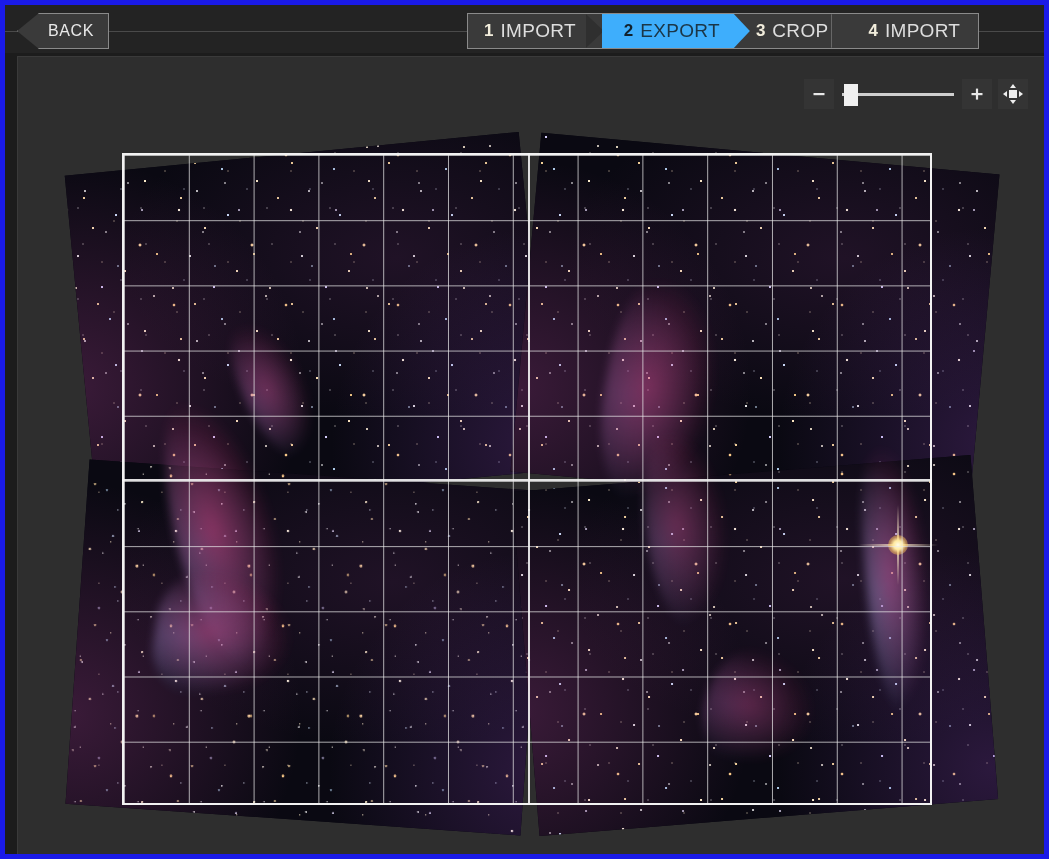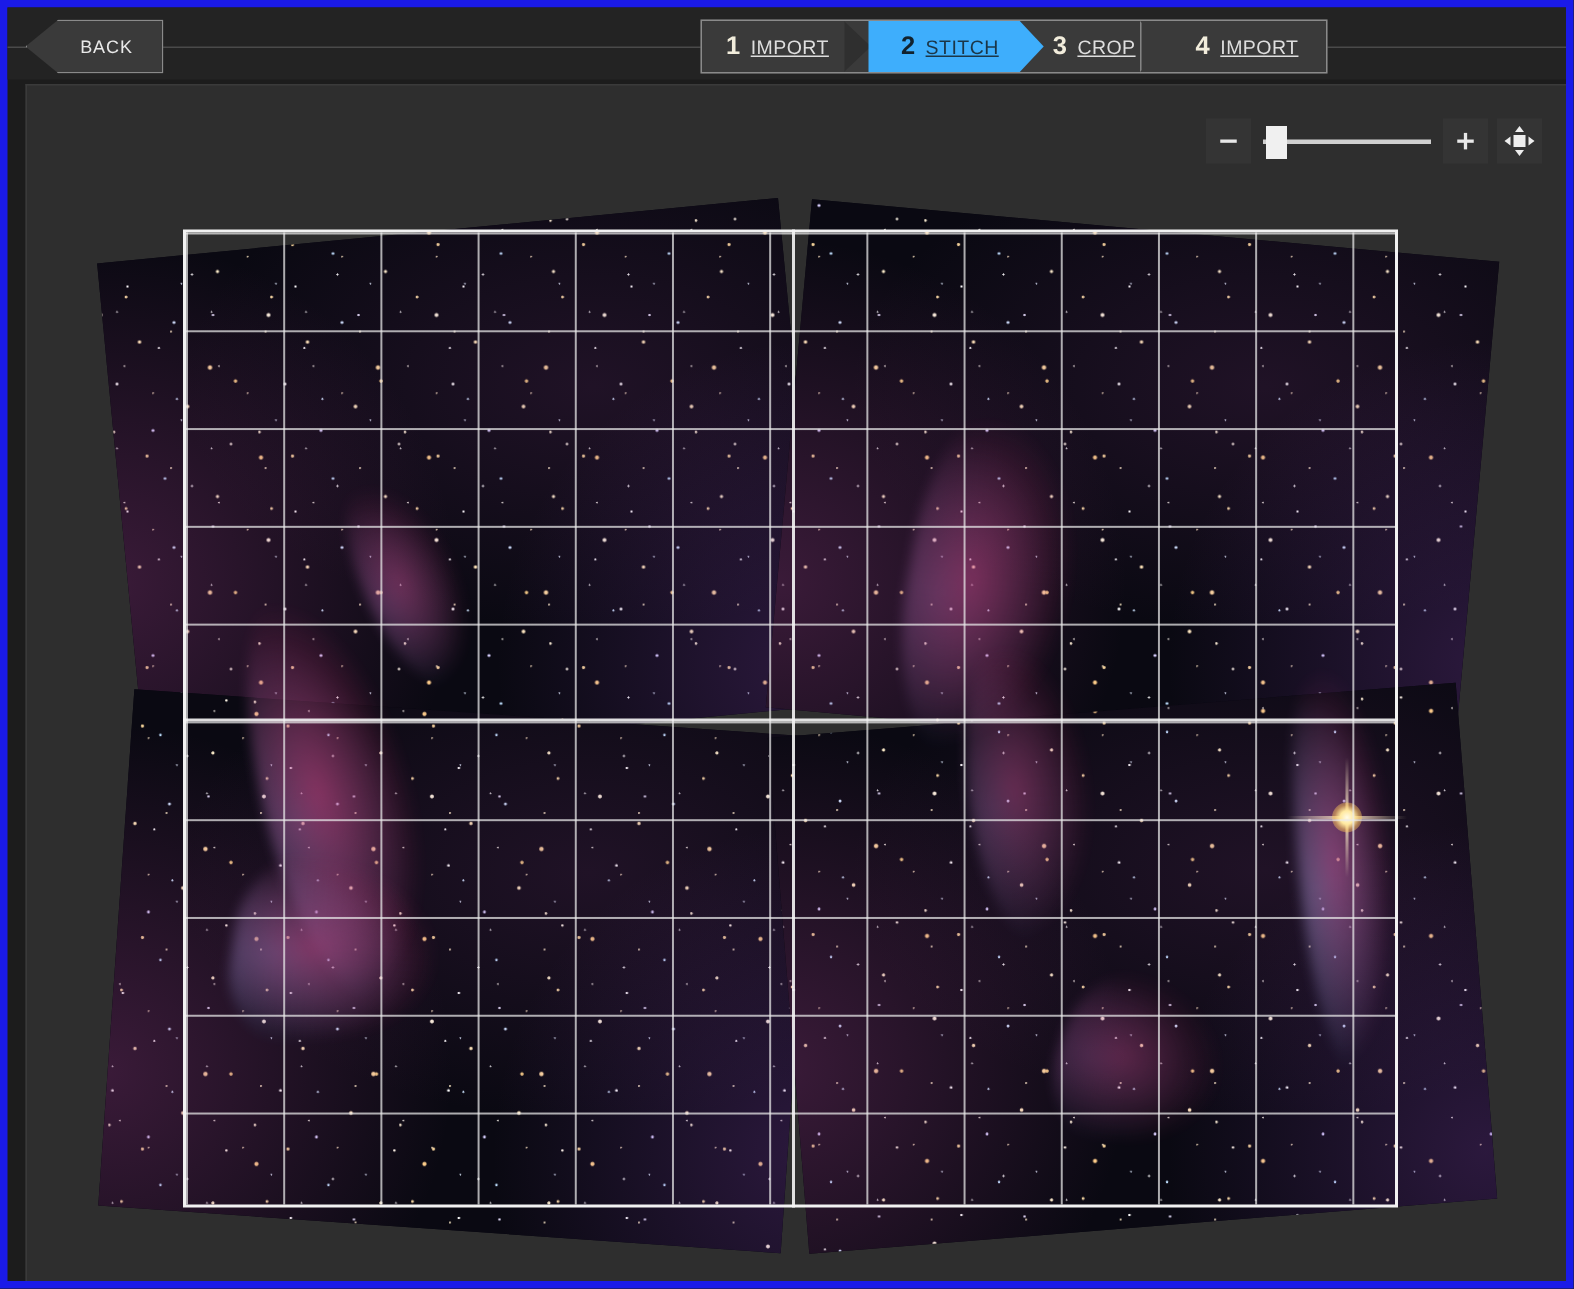--- a/index.html
+++ b/index.html
@@ -51,21 +51,21 @@
     -webkit-clip-path: polygon(22px 0, 100% 0, 100% 100%, 22px 100%, 0 50%);
     clip-path: polygon(22px 0, 100% 0, 100% 100%, 22px 100%, 0 50%);
     display: flex;
     align-items: center;
     justify-content: center;
     padding-left: 16px;
     cursor: pointer;
   }
   #back-button .lbl {
     color: #e9e9e9;
-    font-size: 12px;
+    font-size: 16px;
     letter-spacing: .6px;
   }
 
   
   #wizard {
     position: absolute;
     left: 462px;
     top: 8px;
     height: 36px;
     display: flex;
@@ -98,24 +98,23 @@
     border-left: 1px solid #8a8a8a;
     -webkit-clip-path: polygon(0 0, 100% 50%, 0 100%, 0 0);
     clip-path: polygon(0 0, 100% 50%, 0 100%, 0 0);
   }
   .step .num {
     font-size: 17px;
     font-weight: bold;
     color: #f2eddc;
   }
   .step .txt {
-    font-size: 13px;
+    font-size: 19px;
     color: #dedede;
     letter-spacing: .3px;
-    text-decoration: underline;
   }
   .step.active {
     background: #3eaefc;
     -webkit-clip-path: polygon(0 0, calc(100% - 16px) 0, 100% 50%, calc(100% - 16px) 100%, 0 100%);
     clip-path: polygon(0 0, calc(100% - 16px) 0, 100% 50%, calc(100% - 16px) 100%, 0 100%);
     margin-right: -16px;
     padding-right: 30px;
     z-index: 3;
   }
   .step.active .num { color: #11222e; }
@@ -325,21 +324,21 @@
     </div>
 
     <div id="wizard">
       <div class="step pre-active">
         <span class="num">1</span>
         <span class="txt">IMPORT</span>
         <span class="chev"></span>
       </div>
       <div class="step active">
         <span class="num">2</span>
-        <span class="txt">STITCH</span>
+        <span class="txt">EXPORT</span>
       </div>
       <div class="step">
         <span class="num">3</span>
         <span class="txt">CROP</span>
         <span class="chev"></span>
       </div>
       <div class="step">
         <span class="num">4</span>
         <span class="txt">IMPORT</span>
       </div>

